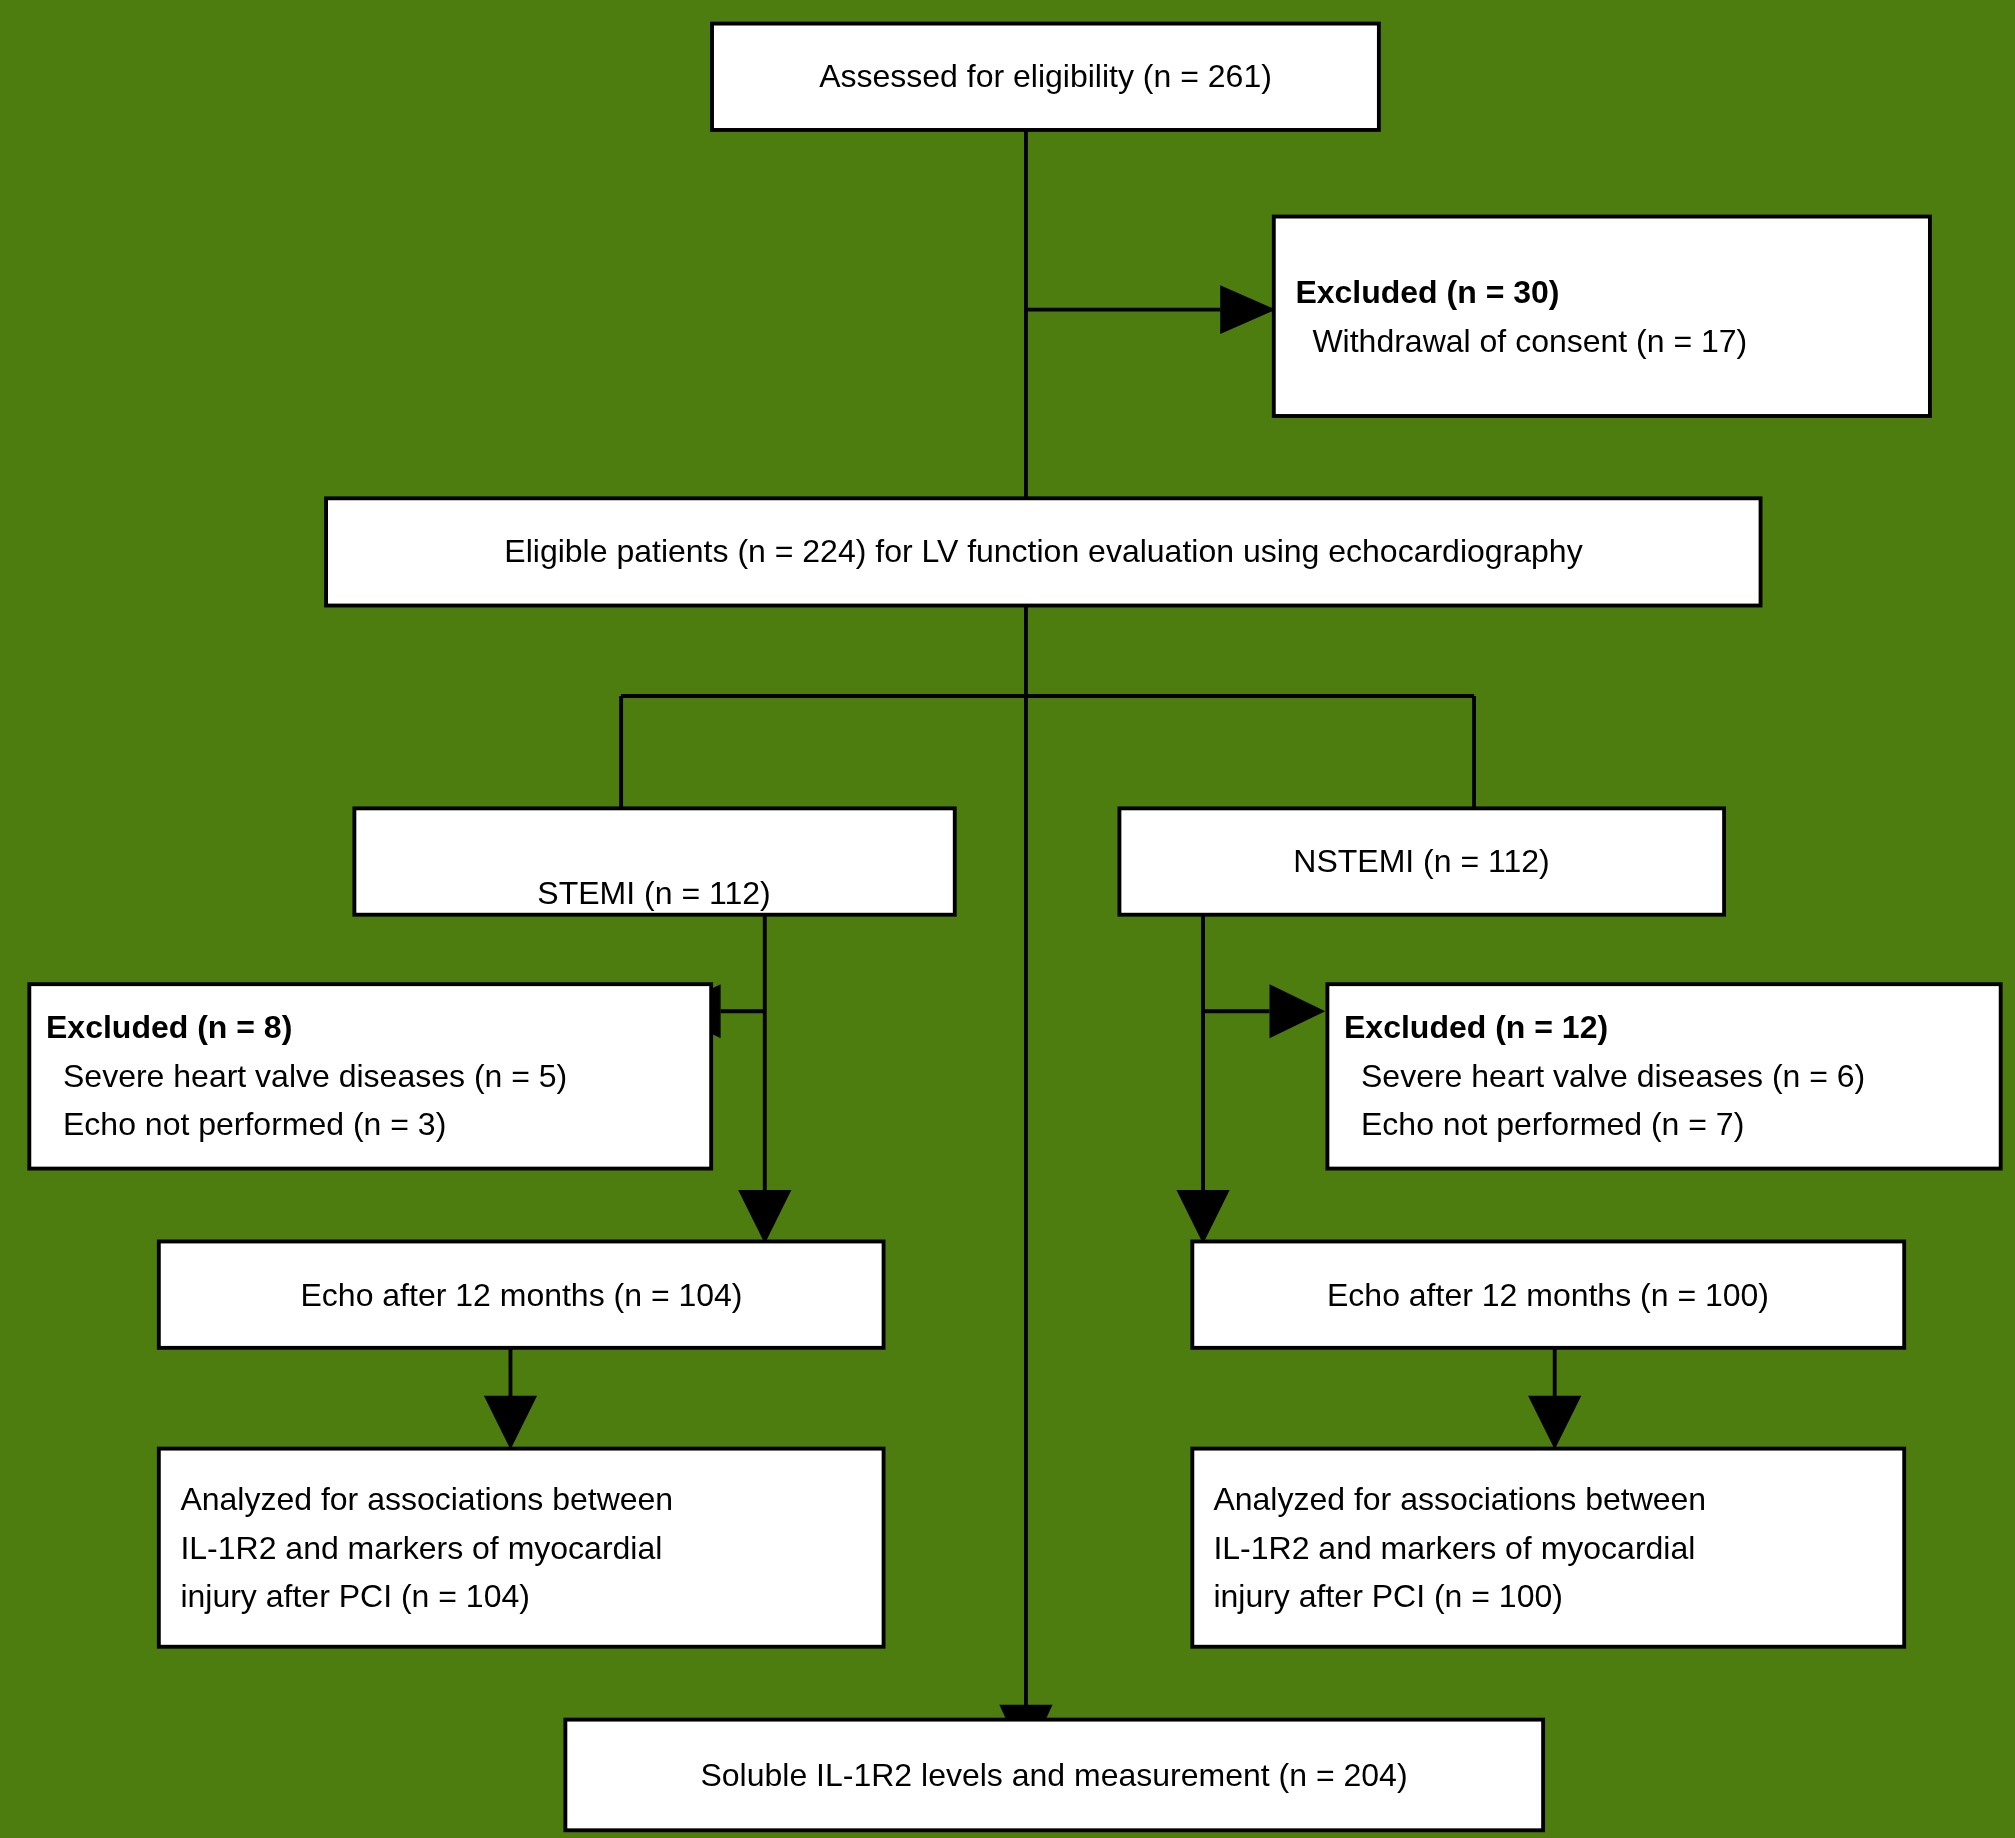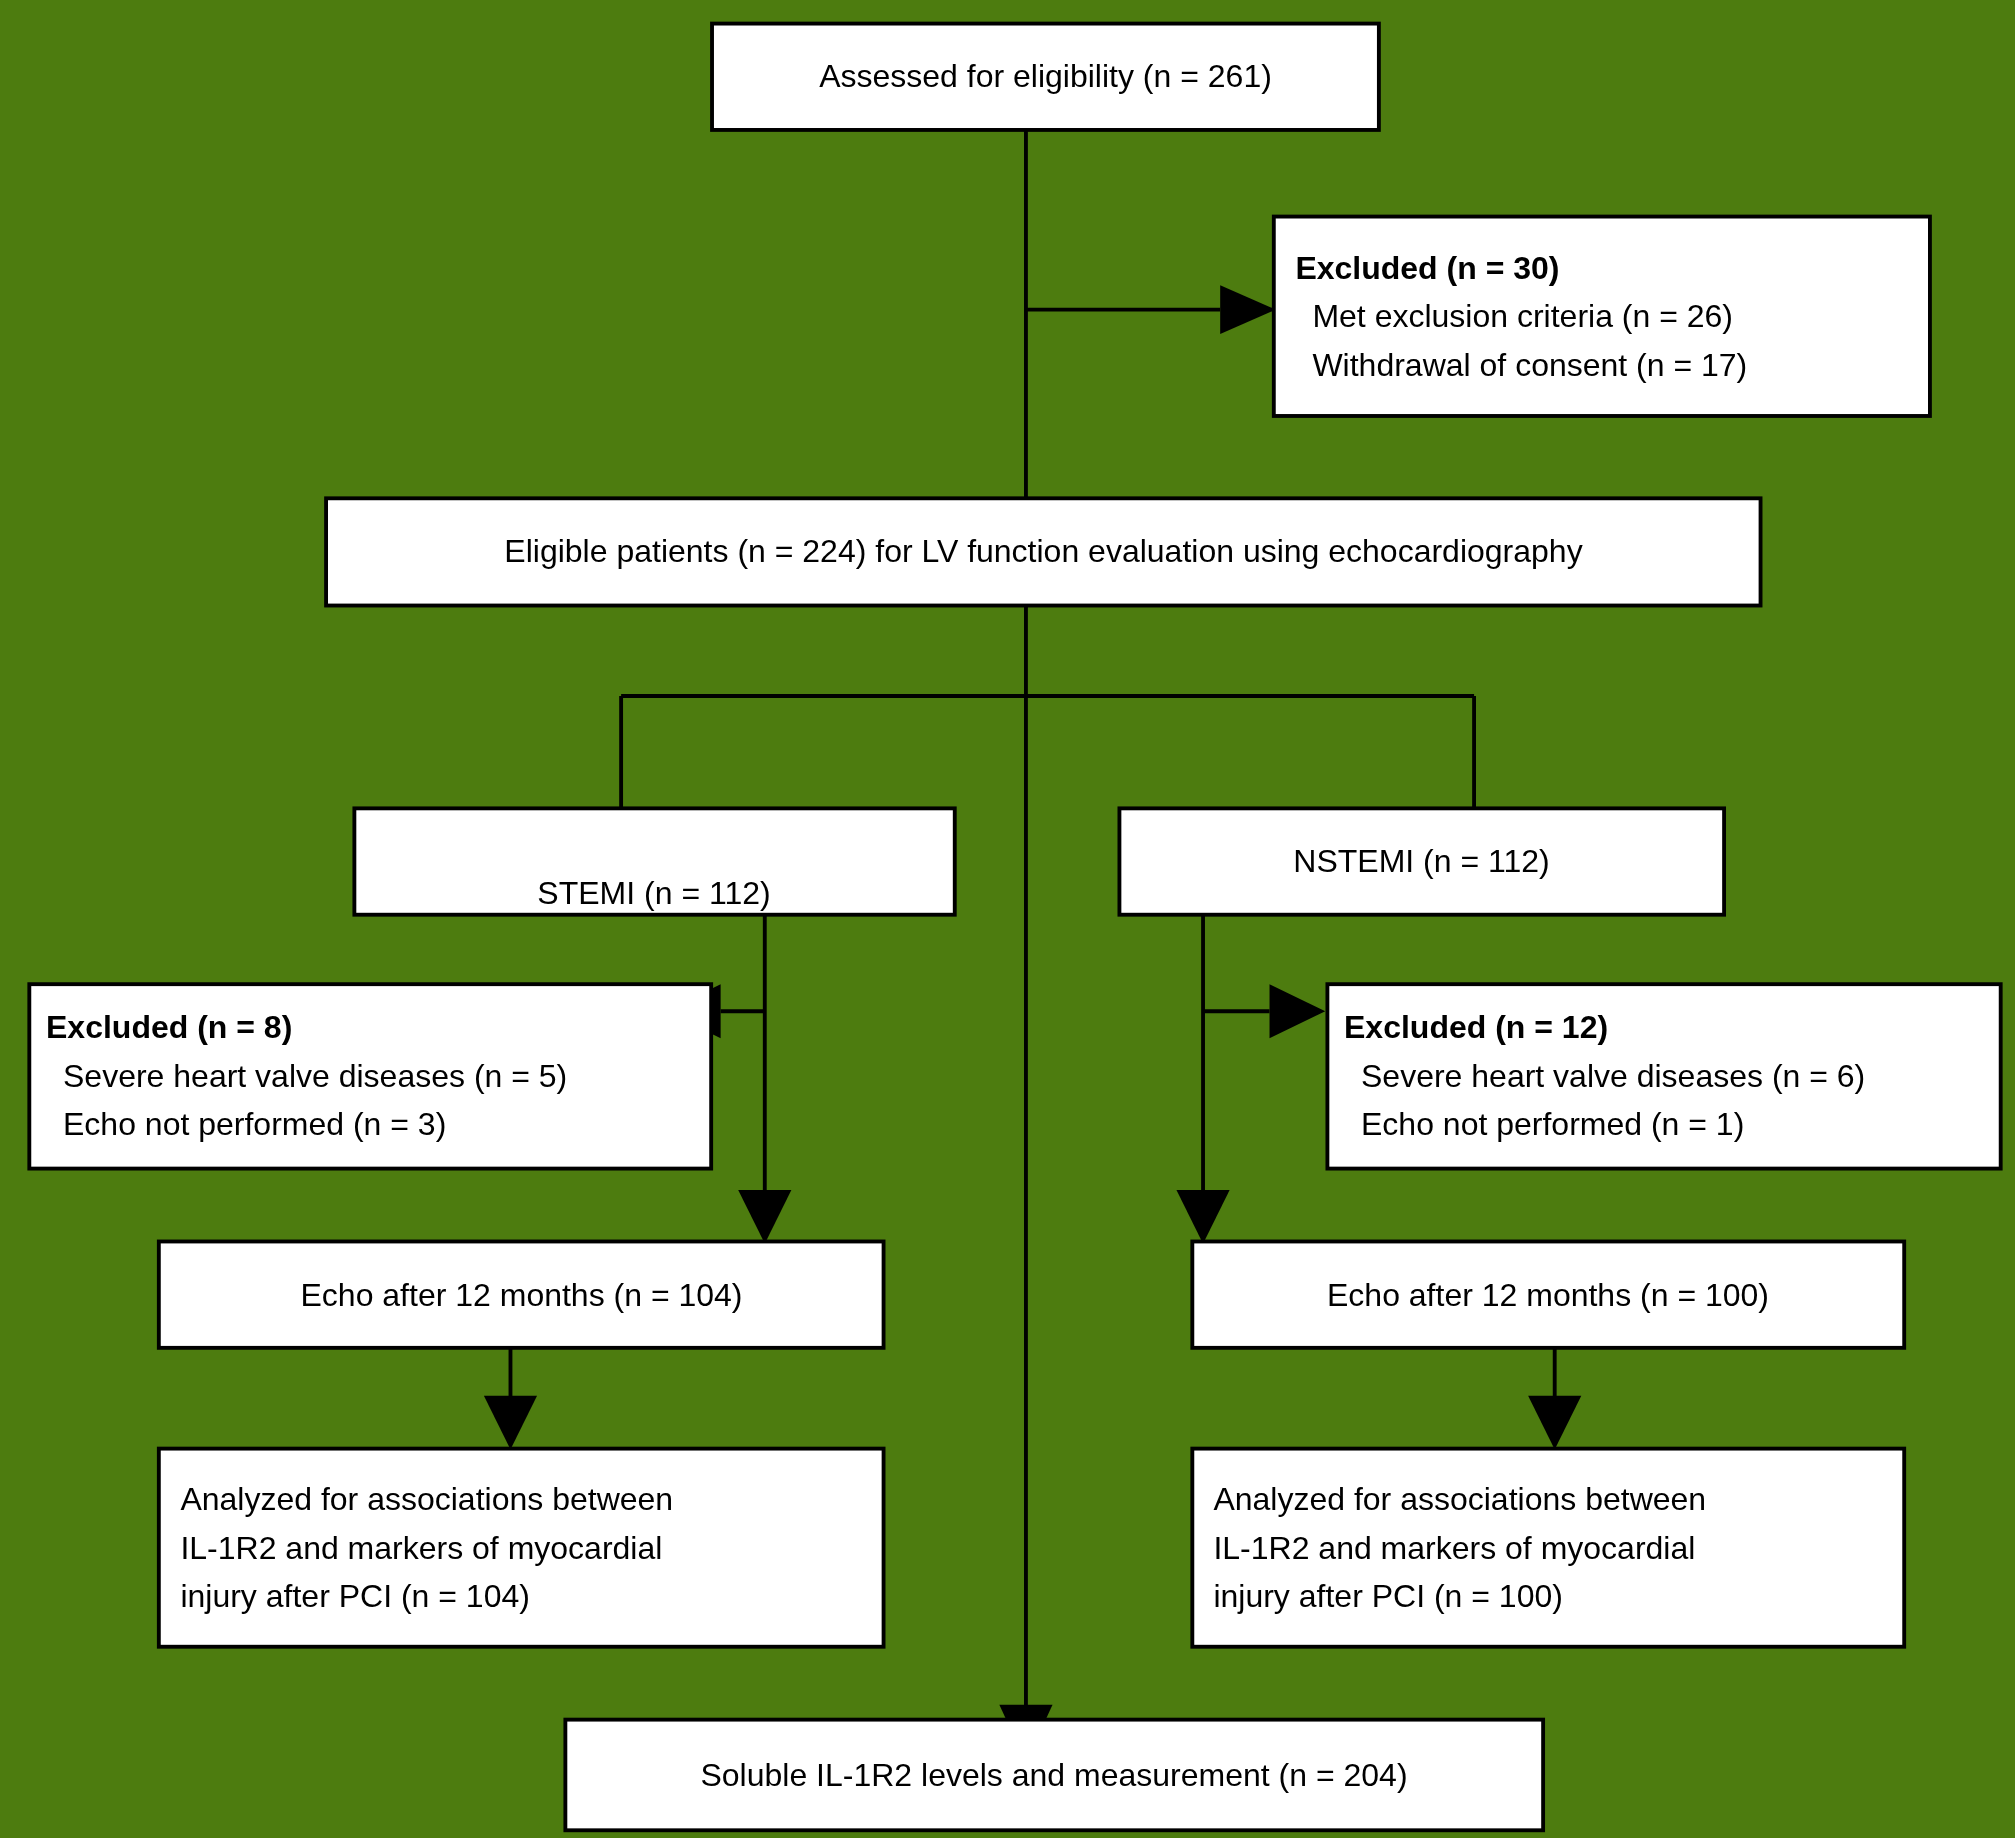--- a/index.html
+++ b/index.html
@@ -111,40 +111,39 @@
     <rect class="node-box" x="2780" y="2895" width="1660" height="248"></rect>
     <rect class="node-box" x="370" y="3378" width="1690" height="462"></rect>
     <rect class="node-box" x="2780" y="3378" width="1660" height="462"></rect>
     <rect class="node-box" x="1318" y="4010" width="2280" height="258"></rect>
   </svg>
 
   <div class="node-label label-center" style="left:712px; top:23.6px; width:667px; height:106px;">Assessed for eligibility (n = 261)</div>
 
   <div class="node-label label-left" style="left:1274px; top:217px; width:656px; height:199px; padding:0 0 0 21.4px;">
     <span class="lbl-bold">Excluded (n = 30)</span>
-    <span class="lbl-indent">Met exclusion criteria (n = 26)</span>
     <span class="lbl-indent">Withdrawal of consent (n = 17)</span>
   </div>
 
   <div class="node-label label-center" style="left:326px; top:498px; width:1435px; height:107px;text-align:center;">Eligible patients (n = 224) for LV function evaluation using echocardiography</div>
 
   <div class="node-label label-center" style="left:354px; top:840px; width:600px; height:106px;">STEMI (n = 112)</div>
 
   <div class="node-label label-center" style="left:1119px; top:808px; width:605px; height:106px;">NSTEMI (n = 112)</div>
 
   <div class="node-label label-left" style="left:29px; top:984px; width:682px; height:184px; padding:0 0 0 17px;">
     <span class="lbl-bold">Excluded (n = 8)</span>
     <span class="lbl-indent">Severe heart valve diseases (n = 5)</span>
     <span class="lbl-indent">Echo not performed (n = 3)</span>
   </div>
 
   <div class="node-label label-left" style="left:1327px; top:984px; width:673px; height:184px; padding:0 0 0 17px;">
     <span class="lbl-bold">Excluded (n = 12)</span>
     <span class="lbl-indent">Severe heart valve diseases (n = 6)</span>
-    <span class="lbl-indent">Echo not performed (n = 1)</span>
+    <span class="lbl-indent">Echo not performed (n = 7)</span>
   </div>
 
   <div class="node-label label-center" style="left:159px; top:1242px; width:725px; height:106px;">Echo after 12 months (n = 104)</div>
 
   <div class="node-label label-center" style="left:1192px; top:1242px; width:712px; height:106px;">Echo after 12 months (n = 100)</div>
 
   <div class="node-label label-left" style="left:159px; top:1449px; width:725px; height:198px; padding:0 0 0 21.4px;">
     <span>Analyzed for associations between</span>
     <span>IL-1R2 and markers of myocardial</span>
     <span>injury after PCI (n = 104)</span>

